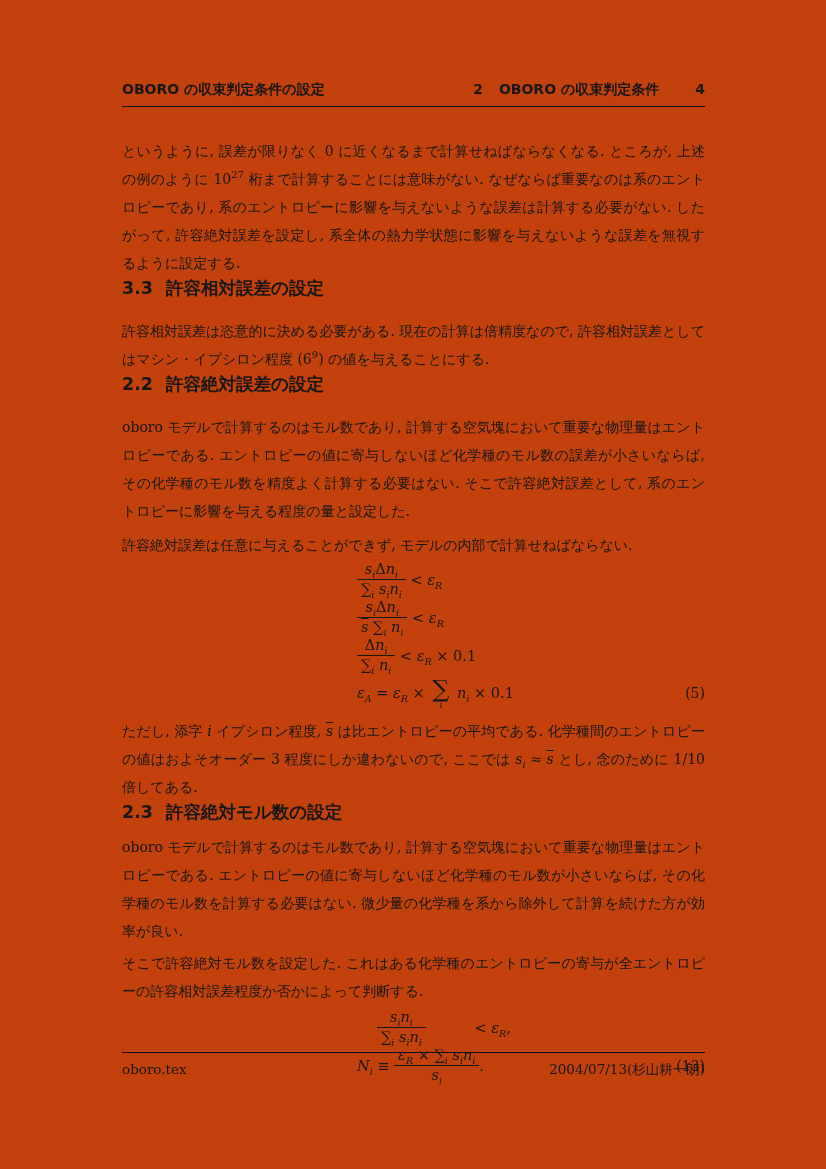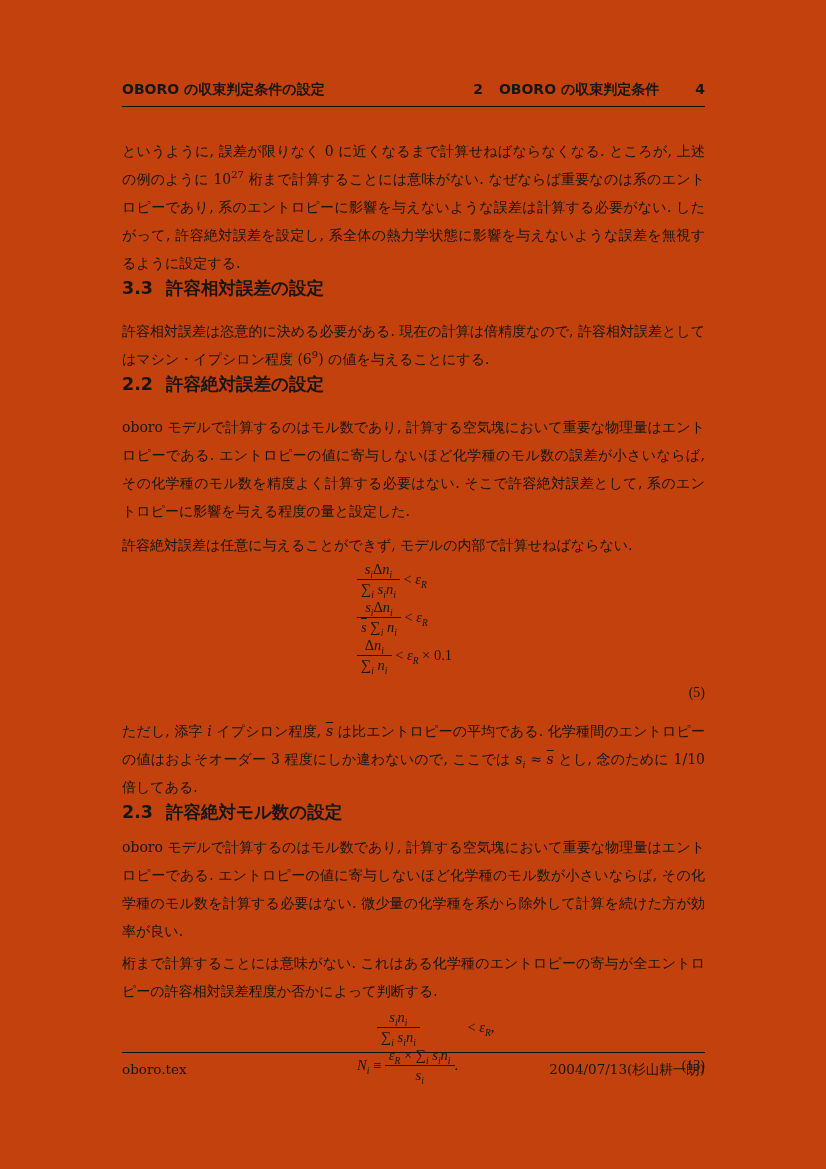--- a/index.html
+++ b/index.html
@@ -42,21 +42,21 @@
   .h21{margin-top:12px;}
   .h22{margin-top:22px;}
   .h23{margin-top:8px;}
   .sec .h-num{display:inline-block;min-width:44px;}
   
   .v{font-style:italic;}
   .bar{text-decoration:overline;}
   sub{font-size:9.5px;font-style:italic;line-height:0;}
   .eq-block{margin-top:2px;font-size:14.5px;}
   .eq13{margin-top:4px;}
-  .eq-line{display:flex;align-items:center;margin:1px 0;min-height:36px;font-family:Liberation Serif, serif;}
+  .eq-line{display:flex;align-items:center;margin:1px 0;min-height:36px;}
   .eq-content{display:inline-flex;align-items:center;margin-left:235px;white-space:pre;}
   .eq13 .eq-line:first-child .eq-content{margin-left:255px;gap:44px;}
   .frac{display:inline-block;text-align:center;vertical-align:middle;}
   .fnum{display:block;padding:0 4px 1px;border-bottom:1px solid #161616;line-height:17px;}
   .fden{display:block;padding:1px 4px 0;line-height:17px;}
   .run{white-space:pre;}
   .bigsum{display:inline-flex;flex-direction:column;align-items:center;margin:0 3px;}
   .bigsum-sym{font-size:24px;line-height:22px;font-style:normal;}
   .bigsum-under{font-size:9.5px;line-height:9px;font-style:italic;}
   .eq-tag{margin-left:auto;font-size:14px;}
@@ -99,31 +99,32 @@
       <div class="eq-line">
         <span class="eq-content"><span class="frac"><span class="fnum"><i class="v">s</i><sub>i</sub><span>Δ</span><i class="v">n</i><sub>i</sub></span><span class="fden"><span>∑</span><sub>i</sub><span> </span><i class="v">s</i><sub>i</sub><i class="v">n</i><sub>i</sub></span></span><span class="run"><span> &lt; </span><i class="v">ε</i><sub>R</sub></span></span>
       </div>
       <div class="eq-line">
         <span class="eq-content"><span class="frac"><span class="fnum"><i class="v">s</i><sub>i</sub><span>Δ</span><i class="v">n</i><sub>i</sub></span><span class="fden"><i class="v bar">s</i><span> ∑</span><sub>i</sub><span> </span><i class="v">n</i><sub>i</sub></span></span><span class="run"><span> &lt; </span><i class="v">ε</i><sub>R</sub></span></span>
       </div>
       <div class="eq-line">
         <span class="eq-content"><span class="frac"><span class="fnum"><span>Δ</span><i class="v">n</i><sub>i</sub></span><span class="fden"><span>∑</span><sub>i</sub><span> </span><i class="v">n</i><sub>i</sub></span></span><span class="run"><span> &lt; </span><i class="v">ε</i><sub>R</sub><span> × 0.1</span></span></span>
       </div>
       <div class="eq-line">
+        <span class="eq-content"><span class="run"><i class="v">ε</i><sub>A</sub><span> = </span><i class="v">ε</i><sub>R</sub><span> × </span></span><span class="bigsum"><span class="bigsum-sym">∑</span><span class="bigsum-under"><i class="v">i</i></span></span><span class="run"><span> </span><i class="v">n</i><sub>i</sub><span> × 0.1</span></span></span>
         <span class="eq-tag">(5)</span>
       </div>
     </div>
 
   <p class="para p-note"><span>ただし, 添字 </span><i class="v">i</i><span> イプシロン程度, </span><i class="v bar">s</i><span> は比エントロピーの平均である. 化学種間のエントロピーの値はおよそオーダー 3 程度にしか違わないので, ここでは </span><i class="v">s</i><sub>i</sub><span> ≈ </span><i class="v bar">s</i><span> とし, 念のために 1/10 倍してある.</span></p>
 
   <h2 class="sec h23">
     <span class="h-num">2.3</span><span>許容絶対モル数の設定</span>
   </h2>
   <p class="para p-s23a"><span>oboro モデルで計算するのはモル数であり, 計算する空気塊において重要な物理量はエントロピーである. エントロピーの値に寄与しないほど化学種のモル数が小さいならば, その化学種のモル数を計算する必要はない. 微少量の化学種を系から除外して計算を続けた方が効率が良い.</span></p>
-  <p class="para p-s23b"><span>桁まで計算することには意味がない. これはある化学種のエントロピーの寄与が全エントロピーの許容相対誤差程度か否かによって判断する.</span></p>
+  <p class="para p-s23b"><span>そこで許容絶対モル数を設定した. これはある化学種のエントロピーの寄与が全エントロピーの許容相対誤差程度か否かによって判断する.</span></p>
 
   <div class="eq-block eq13">
       <div class="eq-line">
         <span class="eq-content"><span class="frac"><span class="fnum"><i class="v">s</i><sub>i</sub><i class="v">n</i><sub>i</sub></span><span class="fden"><span>∑</span><sub>i</sub><span> </span><i class="v">s</i><sub>i</sub><i class="v">n</i><sub>i</sub></span></span><span class="run"><span> &lt; </span><i class="v">ε</i><sub>R</sub><span>,</span></span></span>
       </div>
       <div class="eq-line">
         <span class="eq-content"><span class="run"><i class="v">N</i><sub>i</sub><span> ≡ </span></span><span class="frac"><span class="fnum"><i class="v">ε</i><sub>R</sub><span> × ∑</span><sub>i</sub><span> </span><i class="v">s</i><sub>i</sub><i class="v">n</i><sub>i</sub></span><span class="fden"><i class="v">s</i><sub>i</sub></span></span><span class="run"><span>.</span></span></span>
         <span class="eq-tag">(13)</span>
       </div>
     </div>

